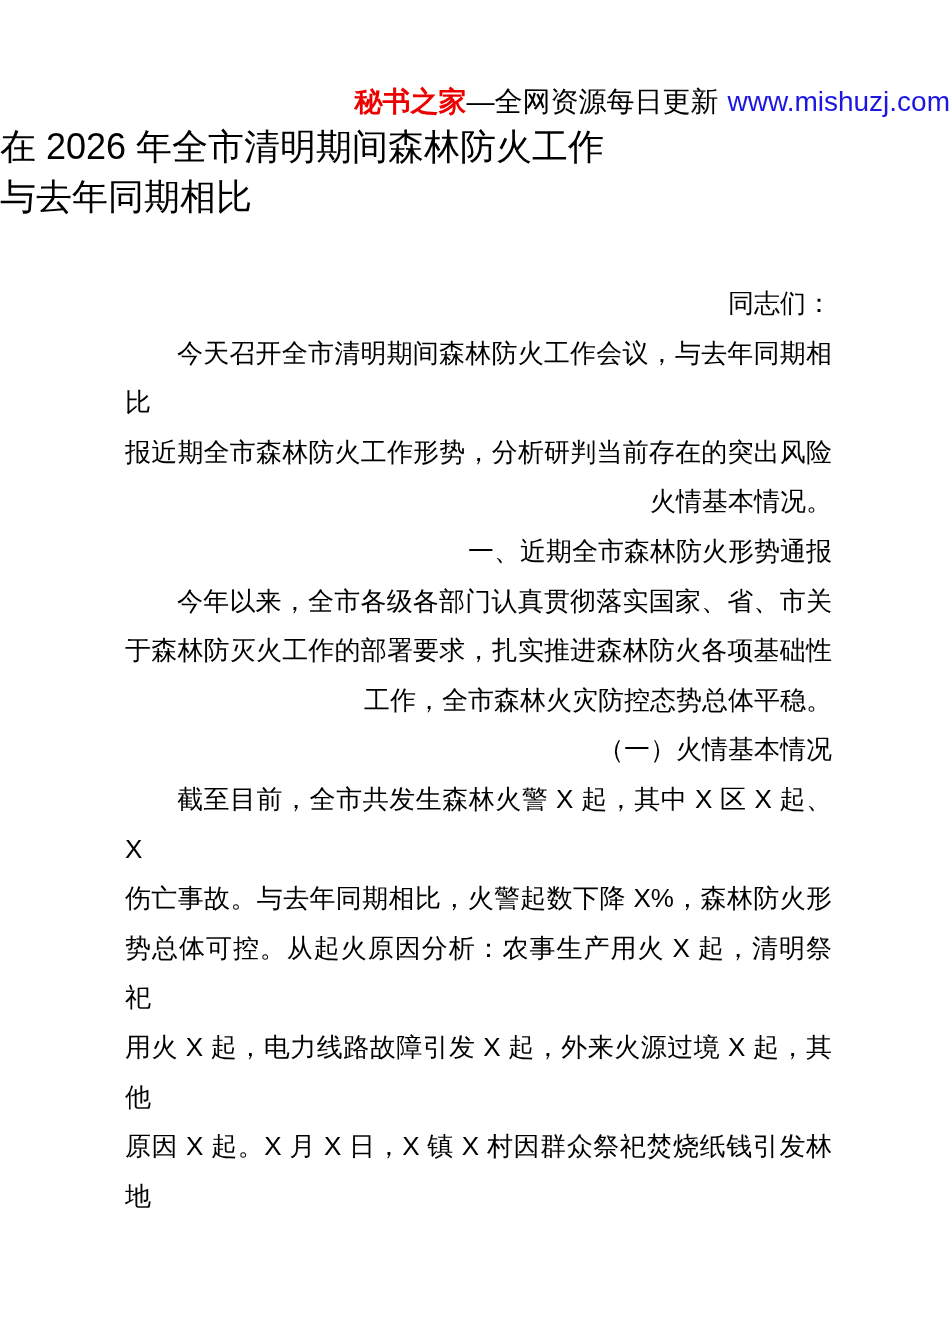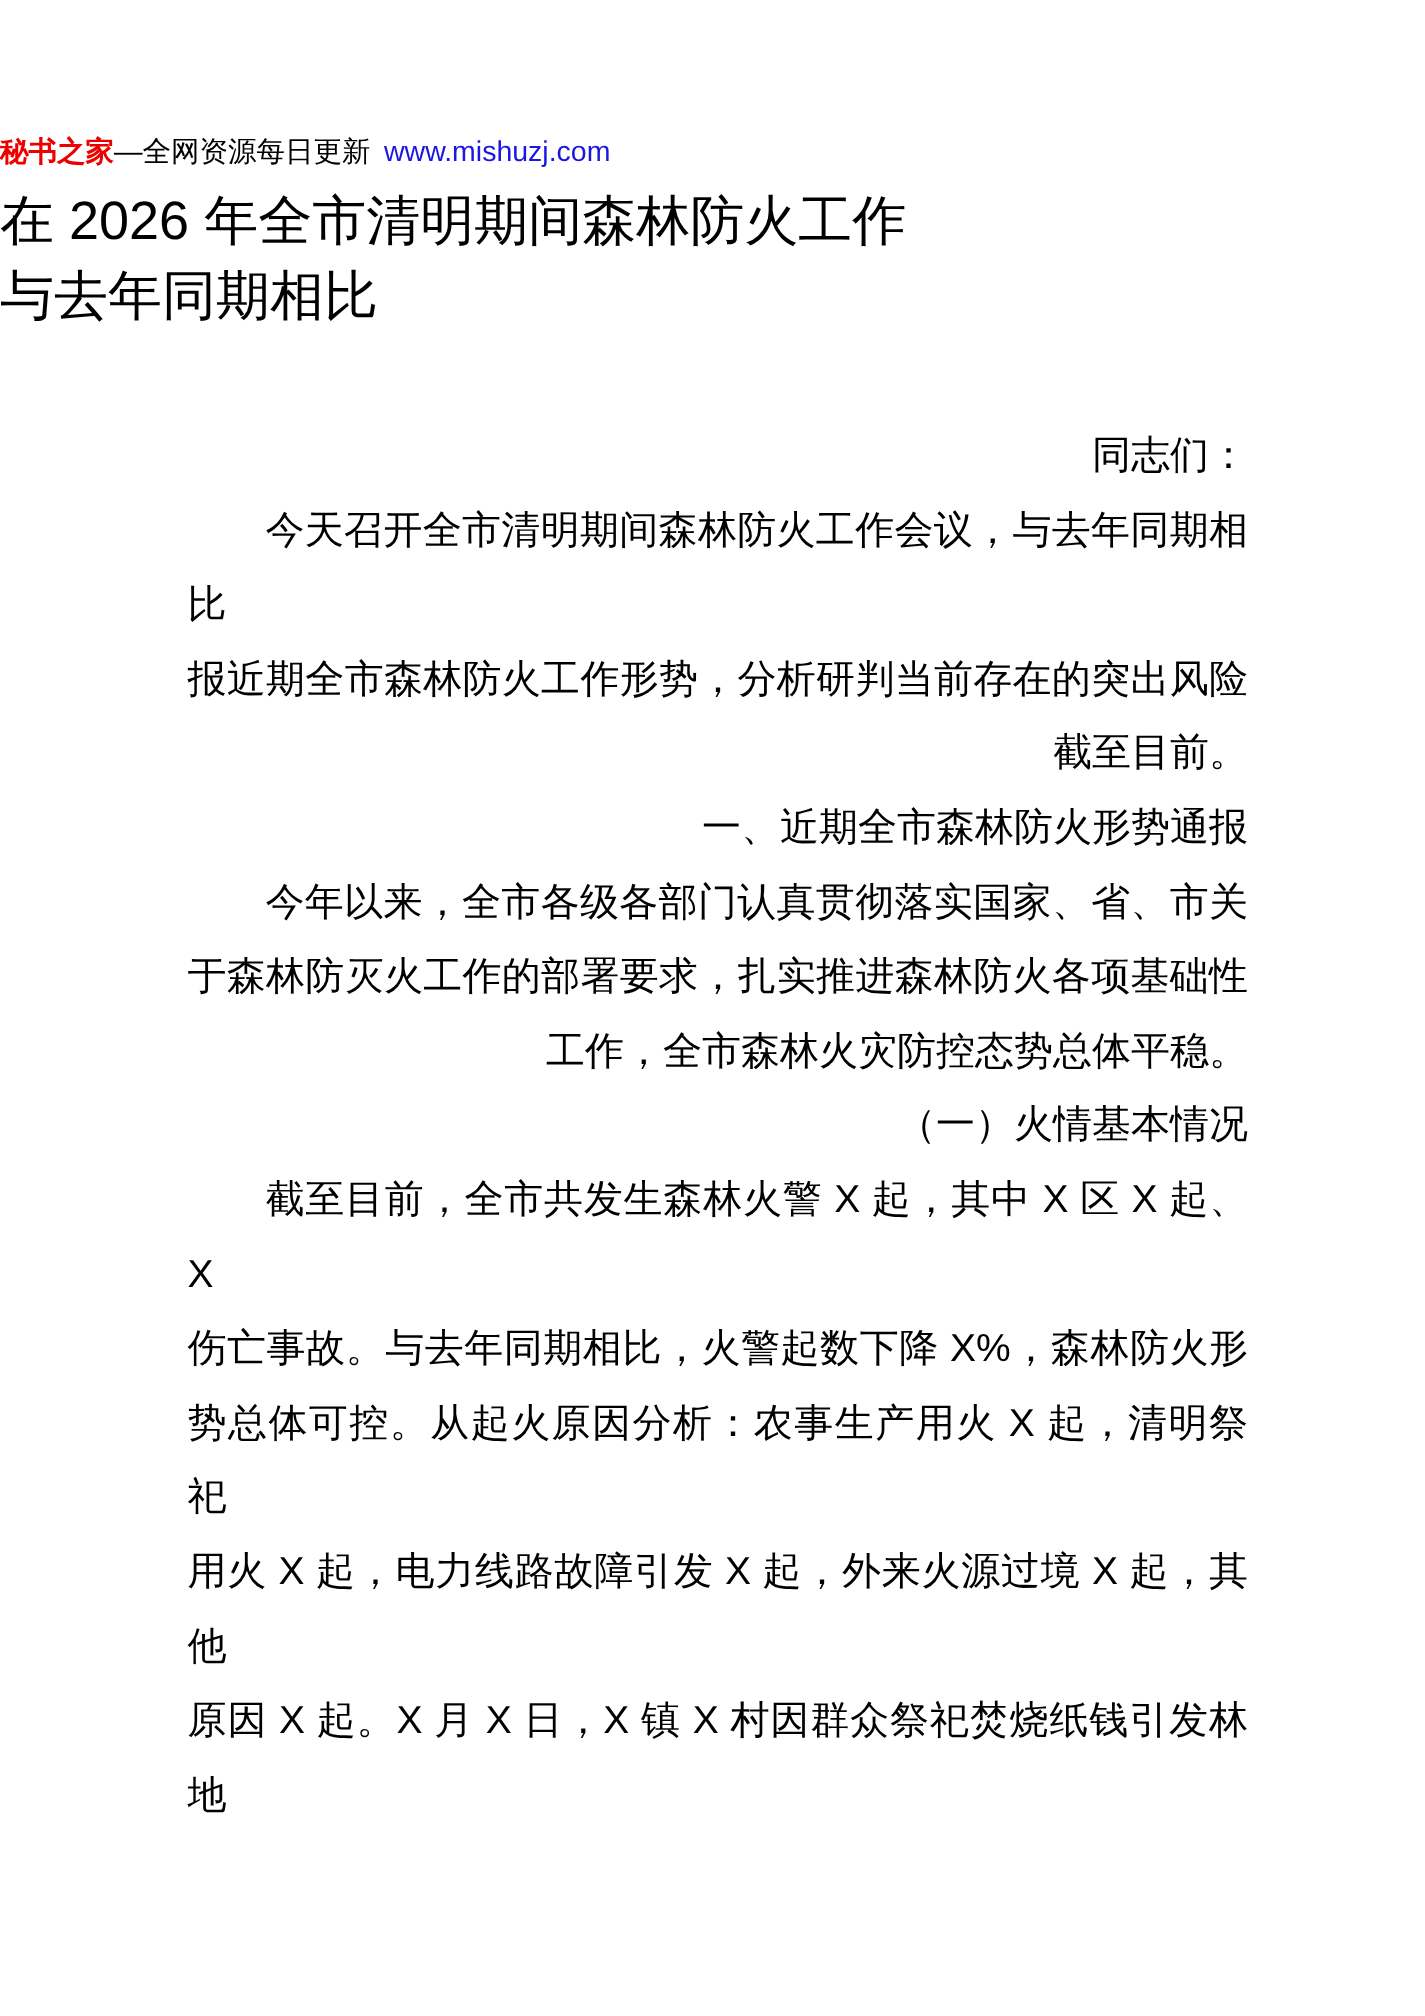--- a/index.html
+++ b/index.html
@@ -12,22 +12,22 @@
     width: 950px;
     height: 1344px;
     background: #ffffff;
     overflow: hidden;
     font-family: "Liberation Sans", "DejaVu Sans", sans-serif;
     color: #000000;
   }
   
   .doc-header {
     margin-top: 82px;
-    text-align: left;
-    font-size: 19px;
+    text-align: right;
+    font-size: 28px;
     line-height: 40px;
     white-space: nowrap;
   }
   .doc-header .brand {
     color: #ee0000;
     font-weight: 700;
   }
   .doc-header .tagline {
     color: #000000;
     font-weight: 400;
@@ -79,21 +79,21 @@
     <div class="title-line">与去年同期相比</div>
   </div>
 
   <div class="doc-body">
       <div class="para salutation">
         <div class="line">同志们：</div>
       </div>
       <div class="para paragraph">
         <div class="line just indent">今天召开全市清明期间森林防火工作会议，与去年同期相比</div>
         <div class="line just">报近期全市森林防火工作形势，分析研判当前存在的突出风险</div>
-        <div class="line">截至目前。</div>
+        <div class="line">火情基本情况。</div>
       </div>
       <div class="para heading-1">
         <div class="line indent">一、近期全市森林防火形势通报</div>
       </div>
       <div class="para paragraph">
         <div class="line just indent">今年以来，全市各级各部门认真贯彻落实国家、省、市关</div>
         <div class="line just">于森林防灭火工作的部署要求，扎实推进森林防火各项基础性</div>
         <div class="line">工作，全市森林火灾防控态势总体平稳。</div>
       </div>
       <div class="para heading-2">

